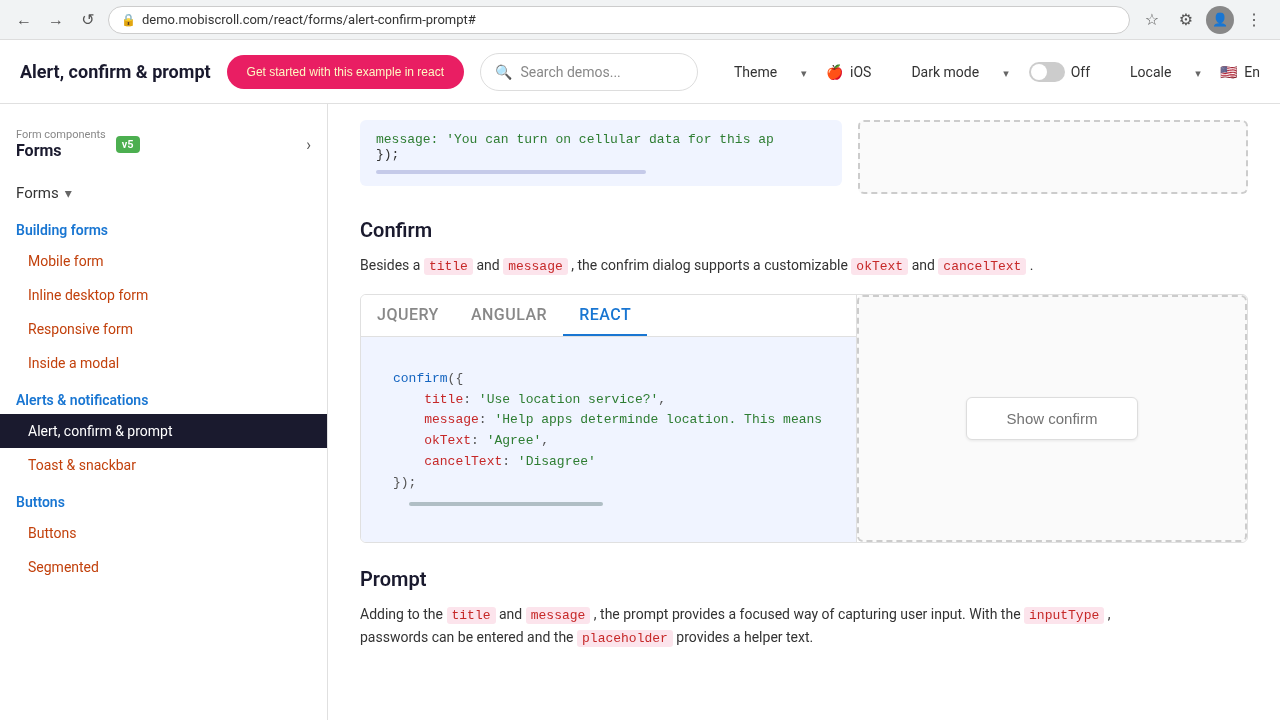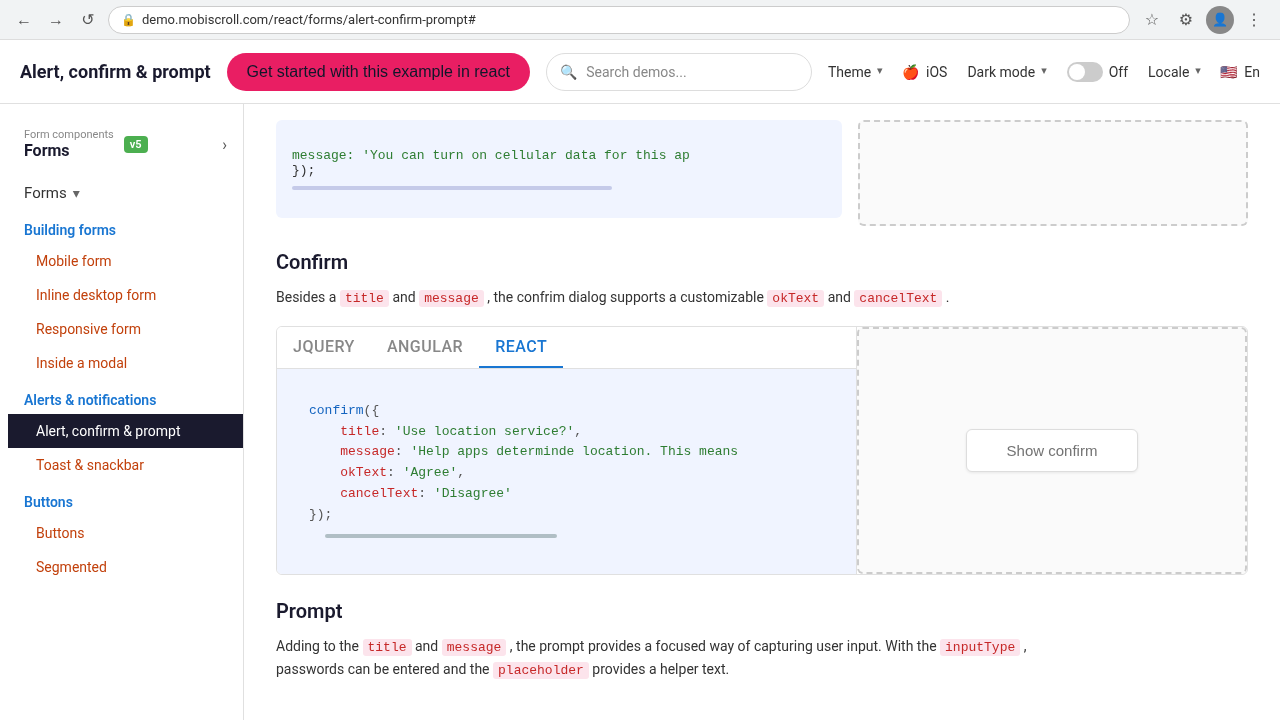--- a/index.html
+++ b/index.html
@@ -40,25 +40,25 @@
       background: #fff;
       border-bottom: 1px solid #e0e0e0;
       display: flex;
       align-items: center;
       padding: 0 20px;
       gap: 16px;
     }
     .page-title { font-size: 18px; font-weight: 700; color: #1a1a2e; flex-shrink: 0; }
     .cta-button {
       background: #e91e63;
-      color: #0f172a;
+      color: #fef9c3;
       border: none;
       border-radius: 24px;
       padding: 10px 20px;
-      font-size: 16px;
+      font-size: 12px;
       font-weight: 500;
       cursor: pointer;
       white-space: nowrap;
     }
     .search-bar {
       flex: 1;
       max-width: 360px;
       height: 38px;
       border: 1px solid #ddd;
       border-radius: 20px;
@@ -69,21 +69,21 @@
       color: #888;
       font-size: 14px;
     }
     .header-right {
       margin-left: auto;
       display: flex;
       align-items: center;
       gap: 20px;
     }
     .theme-control, .darkmode-control, .locale-control {
-      display: flex; align-items: flex-start; gap: 6px; font-size: 14px; cursor: pointer;
+      display: flex; align-items: flex-end; gap: 24px; font-size: 14px; cursor: pointer; margin-left: 20px;
     }
     .chevron { font-size: 11px; color: #666; }
     .toggle-switch {
       width: 36px; height: 20px;
       background: #ccc;
       border-radius: 10px;
       position: relative;
       display: inline-block;
     }
     .toggle-switch::after {
@@ -98,26 +98,25 @@
 
     
     .main-layout {
       display: flex;
       height: calc(720px - 40px - 64px);
       overflow: hidden;
     }
 
     
     .sidebar {
-      width: 236px;
+      width: 328px;
       flex-shrink: 0;
       border-right: 1px solid #e0e0e0;
       overflow-y: auto;
       padding: 16px 0;
-      margin-left: 8px;
     }
     .sidebar-brand {
       padding: 8px 16px 16px;
       display: flex; align-items: center; gap: 10px;
     }
     .brand-text { }
     .brand-subtitle { font-size: 11px; color: #888; }
     .brand-title { font-size: 16px; font-weight: 700; color: #1a1a2e; }
     .version-badge {
       background: #4caf50;
@@ -158,21 +157,21 @@
     .content {
       flex: 1;
       overflow-y: auto;
       padding: 0 32px 32px;
     }
 
     
     .top-code-block {
       background: #f0f4ff;
       border-radius: 6px;
-      padding: 28px 16px;
+      padding: 12px 16px;
       font-family: 'Courier New', monospace;
       font-size: 13px;
       color: #333;
       margin-bottom: 8px;
       position: relative;
     }
     .scrollbar-indicator {
       height: 4px;
       background: #c5cae9;
       border-radius: 2px;

